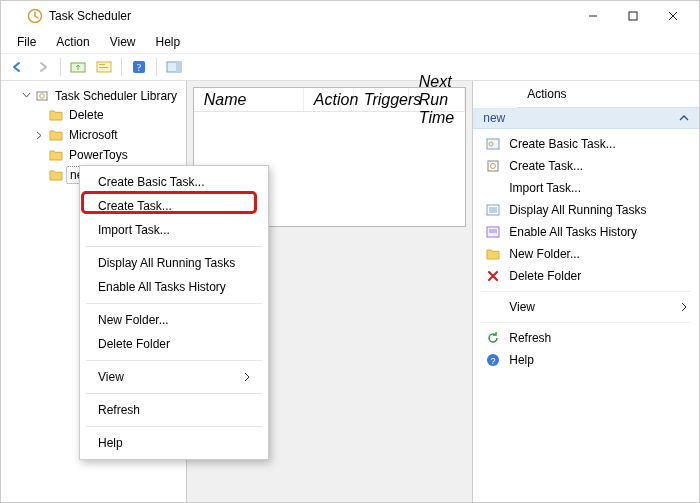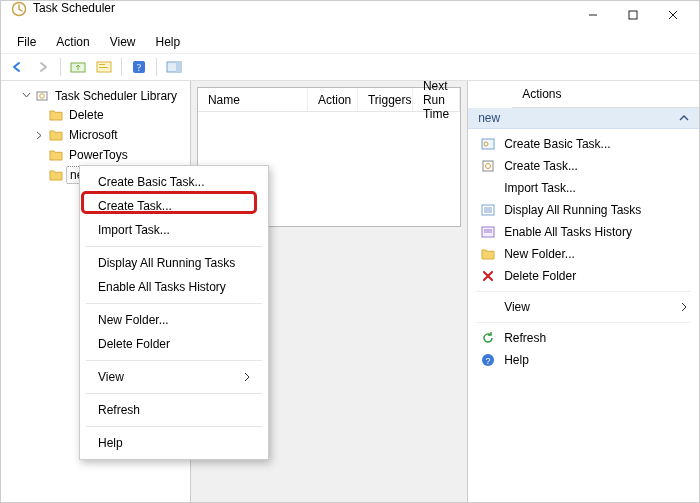--- a/index.html
+++ b/index.html
@@ -11,22 +11,23 @@
     color: #000;
     background: #fff;
     overflow: hidden;
     position: relative;
     border: 1px solid #ccc;
   }
   
   .titlebar {
     height: 30px;
     display: flex;
-    align-items: flex-start;
+    align-items: center;
     padding: 0 6px 0 10px;
+    margin-left: 16px;
   }
   .titlebar .app-icon { width: 16px; height: 16px; margin-right: 6px; }
   .titlebar .title { flex: 0 0 auto; font-size: 12px; }
   .titlebar .spacer { flex: 1; }
   .winbtn {
     width: 40px; height: 28px;
     display: flex; align-items: center; justify-content: center;
     font-size: 12px;
   }
   
@@ -77,25 +78,26 @@
     height: 140px;
   }
   .col-headers {
     display: flex;
     border-bottom: 1px solid #e5e5e5;
     height: 24px;
     align-items: center;
   }
   .col-headers div {
     padding: 0 10px;
-    font-size: 12px;
+    font-size: 16px;
     border-right: 1px solid #eee;
     height: 100%;
     display: flex;
     align-items: center;
+    font-style: italic;
   }
   .col-name { width: 110px; }
   .col-status { width: 50px; }
   .col-triggers { width: 55px; }
   .col-next { flex: 1; }
   
   .tree ul { list-style: none; margin: 0; padding-left: 14px; }
   .tree > ul { padding-left: 2px; }
   .tree li { padding: 1px 0; white-space: nowrap; }
   .tree .row { display: flex; align-items: center; gap: 3px; height: 18px; }

